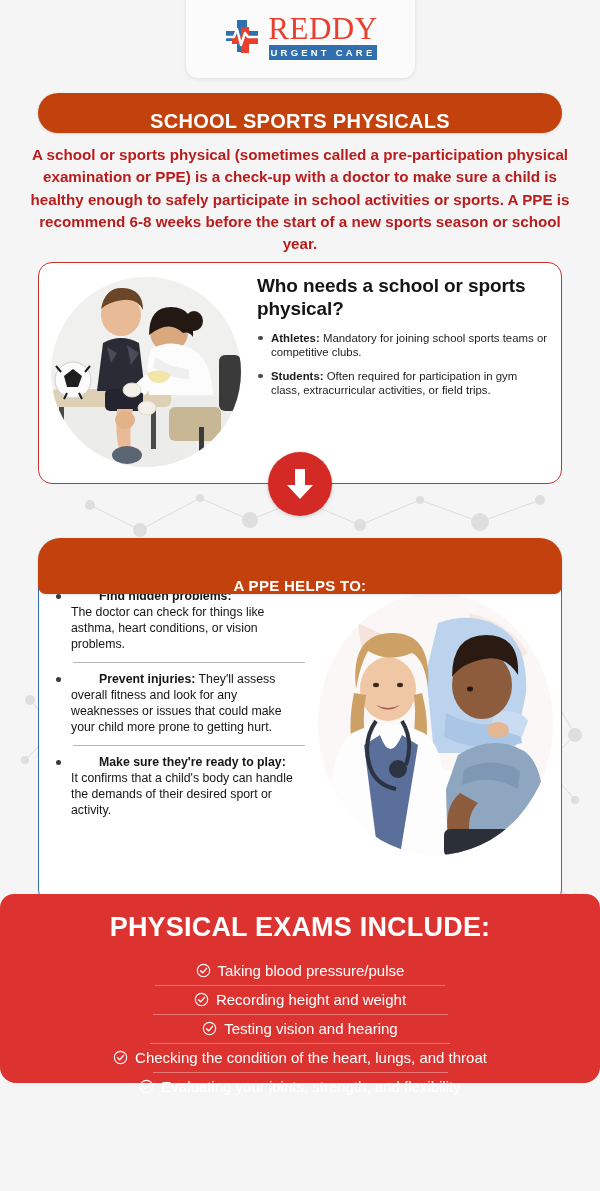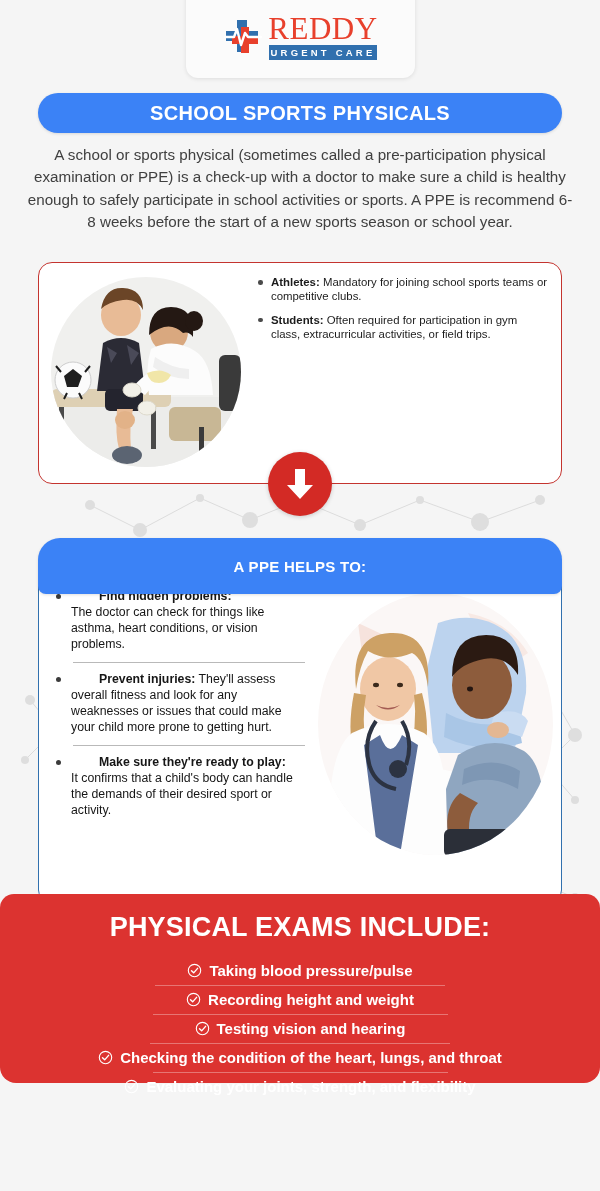--- a/index.html
+++ b/index.html
@@ -61,25 +61,25 @@
     font-weight: 700;
     letter-spacing: 3.2px;
     text-align: center;
     padding: 1.5px 2px 2px 2px;
     margin-top: 2px;
   }
 
   
   .banner {
     position: absolute;
-    background: #3b82f6;
+    background: #c2410c;
     color: #fff;
     border-radius: 26px;
     display: flex;
-    align-items: center;
+    align-items: flex-end;
     justify-content: center;
     z-index: 4;
     box-shadow: 0 1px 3px rgba(0,0,0,.12);
   }
   .banner-title {
     font-size: 20px;
     font-weight: 700;
     letter-spacing: .3px;
   }
 
@@ -90,22 +90,22 @@
 
   
   .intro {
     position: absolute;
     left: 24px;
     top: 144px;
     width: 552px;
     text-align: center;
     font-size: 15.2px;
     line-height: 1.47;
-    color: #404040;
-    font-weight: 400;
+    color: #b91c1c;
+    font-weight: 700;
     z-index: 3;
   }
 
   
   .who-card {
     position: absolute;
     left: 38px;
     top: 262px;
     width: 524px;
     height: 222px;
@@ -249,21 +249,21 @@
     letter-spacing: .2px;
     margin-bottom: 14px;
   }
   .exam-row {
     display: flex;
     align-items: center;
     justify-content: center;
     gap: 7px;
     color: #ffffff;
     font-size: 15px;
-    font-weight: 700;
+    font-weight: 400;
     padding: 5px 0 6px 0;
   }
   .exam-sep {
     height: 1px;
     background: rgba(255,255,255,.33);
     margin: 0 auto;
   }
   .check-ic { flex: 0 0 auto; display: block; }
 
   .photo-svg { display: block; width: 100%; height: 100%; }
@@ -374,20 +374,21 @@
         <ellipse cx="81" cy="113" rx="9" ry="7" fill="#f2f0e8" stroke="#ddd9cc"></ellipse>
         <ellipse cx="96" cy="131" rx="9" ry="7" fill="#f2f0e8" stroke="#ddd9cc"></ellipse>
 
         <path d="M96 96 q14 -6 24 2 q-4 8 -12 8 q-10 0 -12 -10z" fill="#f1e6a8"></path>
 
         <rect x="168" y="78" width="22" height="56" rx="6" fill="#3a3a3a"></rect>
       </svg>
     </div>
 
     <div class="who-body">
+      <div class="who-heading">Who needs a school or sports physical?</div>
       <ul class="who-list">
         <li>
           <b>Athletes:</b><span> Mandatory for joining school sports teams or competitive clubs.</span>
         </li>
         <li>
           <b>Students:</b><span> Often required for participation in gym class, extracurricular activities, or field trips.</span>
         </li>
       </ul>
     </div>
   </div>

